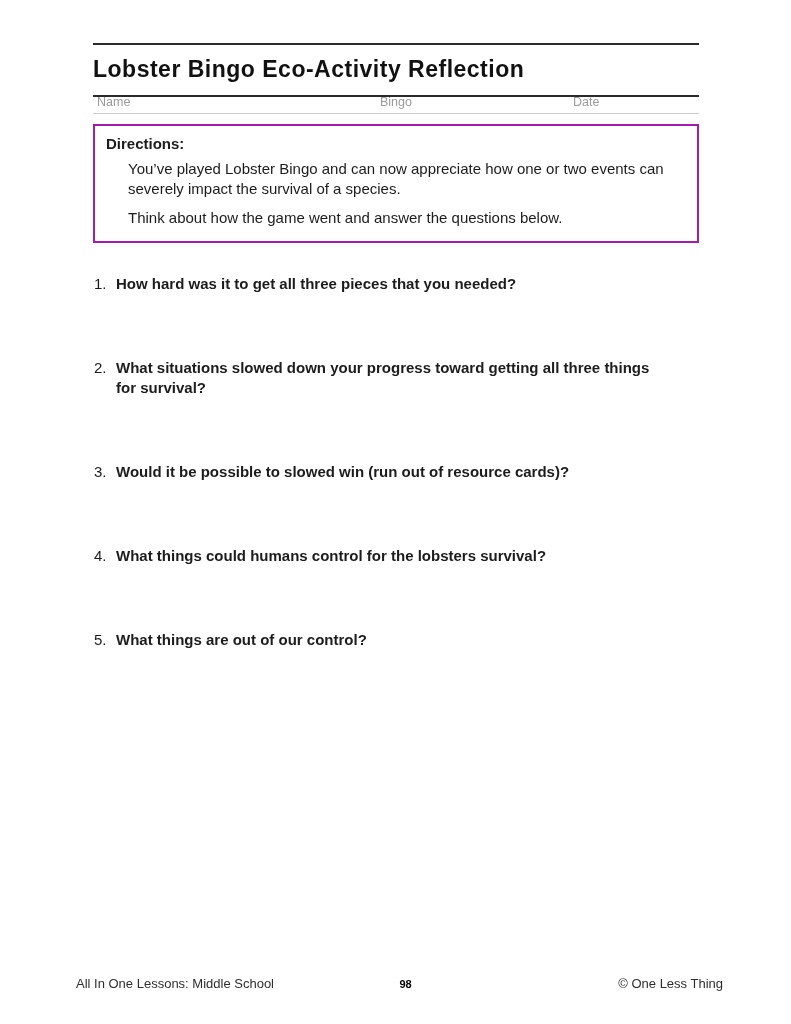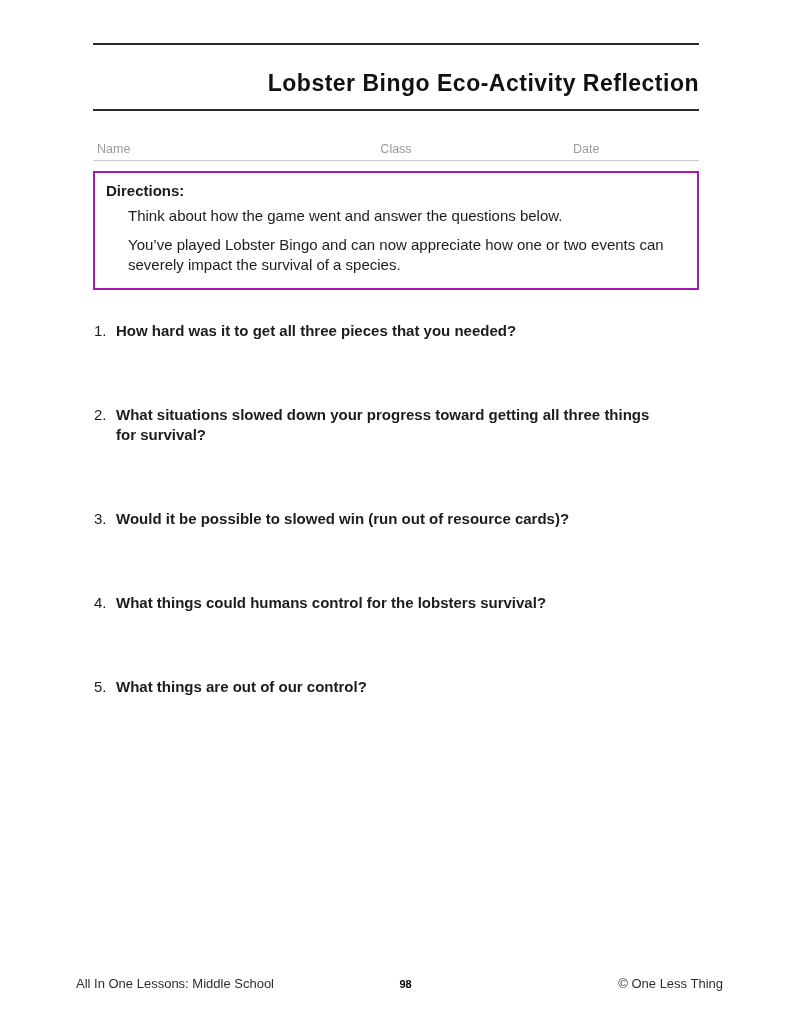--- a/index.html
+++ b/index.html
@@ -23,31 +23,31 @@
     width: 606px;
   }
   .rule {
     border: none;
     border-top: 2px solid #2a2a2a;
     height: 0;
   }
   .rule-top { margin-top: 43px; }
   .rule-bottom { margin-top: 0; }
   .doc-title {
-    text-align: right;
+    text-align: left;
     font-size: 23px;
     font-weight: bold;
     letter-spacing: 0.5px;
-    padding: 25px 0 12px 0;
+    padding: 11px 0 12px 0;
     color: #111111;
     font-family: "Liberation Sans", sans-serif;
   }
   .fields-row {
     position: relative;
-    height: 50px;
+    height: 17px;
     border-bottom: 1px solid #cccccc;
   }
   .field-label {
     position: absolute;
     bottom: 4px;
     font-size: 12.5px;
     color: #9a9a9a;
   }
   .field-name  { left: 4px; }
   .field-class { left: 50%; transform: translateX(-50%); }
@@ -114,28 +114,28 @@
   <div class="content">
 
     <hr class="rule rule-top">
 
     <div class="doc-title">Lobster Bingo Eco-Activity Reflection</div>
 
     <hr class="rule rule-bottom">
 
     <div class="fields-row">
       <span class="field-label field-name">Name</span>
-      <span class="field-label field-class">Class</span>
+      <span class="field-label field-class">Bingo</span>
       <span class="field-label field-date">Date</span>
     </div>
 
     <div class="directions-box">
       <div class="directions-label">Directions:</div>
+      <div class="directions-para">You’ve played Lobster Bingo and can now appreciate how one or two events can severely impact the survival of a species.</div>
       <div class="directions-para">Think about how the game went and answer the questions below.</div>
-      <div class="directions-para">You’ve played Lobster Bingo and can now appreciate how one or two events can severely impact the survival of a species.</div>
     </div>
 
     <div class="questions">
 
       <div class="question">
         <span class="q-number">1.</span>
         <span class="q-text">How hard was it to get all three pieces that you needed?</span>
       </div>
       <div class="answer-space"></div>
 

